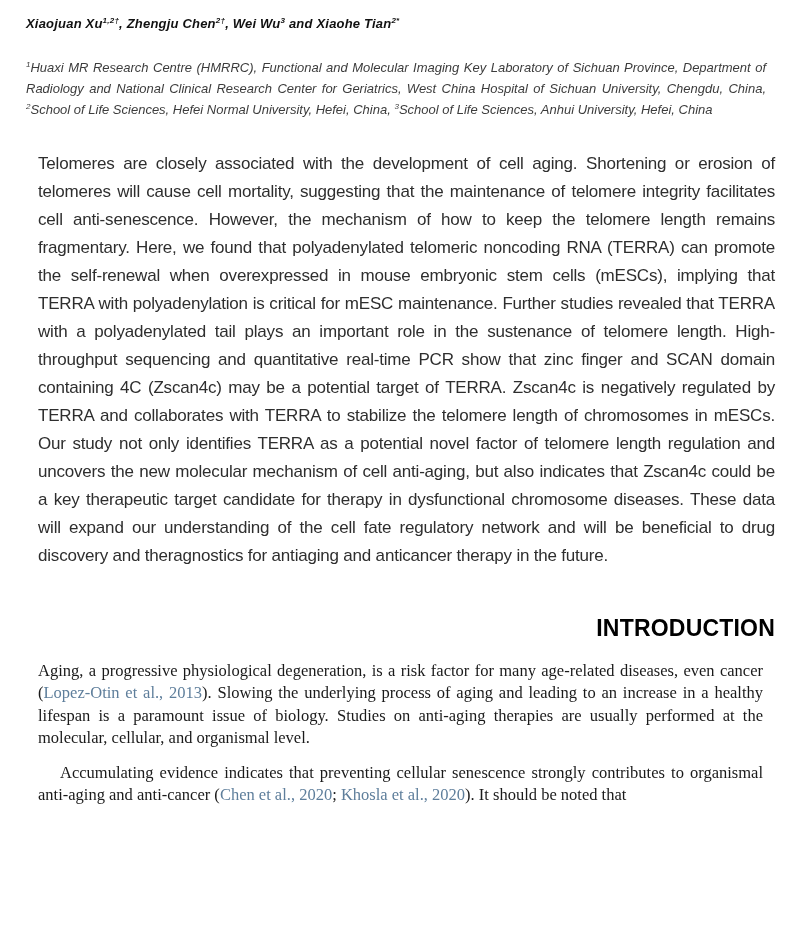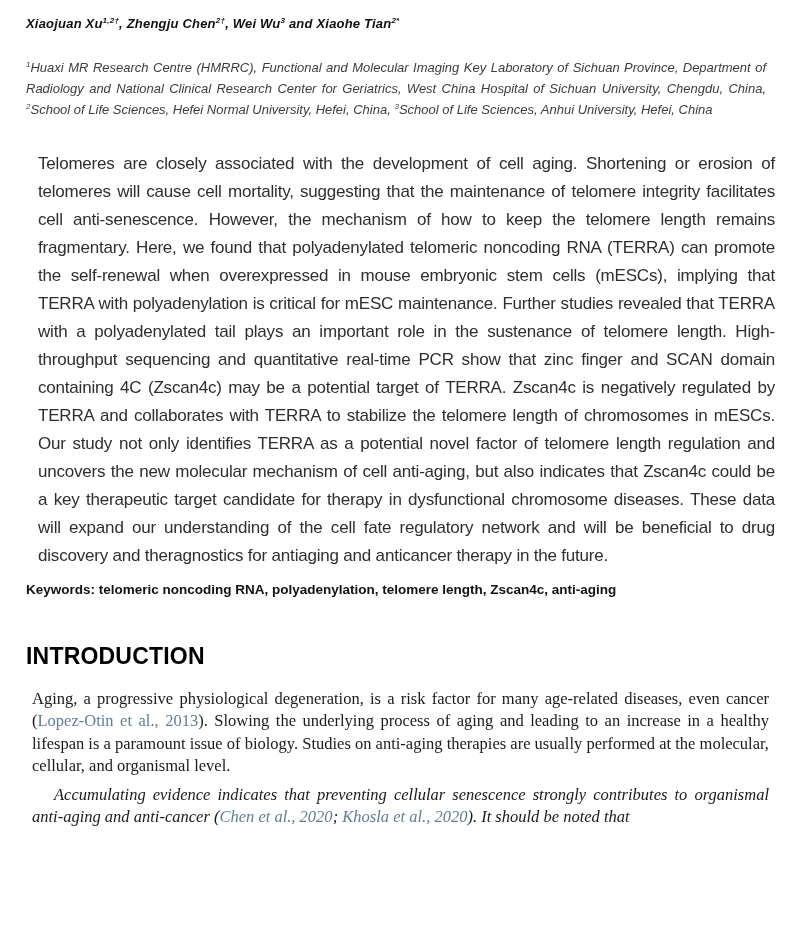--- a/index.html
+++ b/index.html
@@ -68,53 +68,52 @@
   }
   
   .section-heading {
     margin: 45px 0 0 0;
     font-family: "Liberation Sans", sans-serif;
     font-weight: bold;
     font-size: 23px;
     line-height: 26px;
     color: #000000;
     letter-spacing: 0.2px;
+    text-align: right;
   }
   
   .body-text {
     margin-top: 19px;
   }
   .para {
-    margin: 6px;
+    margin: 12px;
     font-family: "Liberation Serif", serif;
     font-size: 16.5px;
     line-height: 22.4px;
     text-align: justify;
     color: #1a1a1a;
   }
   .para.indent {
     text-indent: 22px;
-    font-style: italic;
   }
   .cite {
     color: #5e7e9b;
   }
 </style>
 </head>
 <body>
 
 <div class="page">
 
   <h1 class="authors"><span>Xiaojuan Xu</span><sup>1,2†</sup><span>, Zhengju Chen</span><sup>2†</sup><span>, Wei Wu</span><sup>3</sup><span> and Xiaohe Tian</span><sup>2*</sup></h1>
 
   <p class="affiliations"><sup>1</sup><span>Huaxi MR Research Centre (HMRRC), Functional and Molecular Imaging Key Laboratory of Sichuan Province, Department of Radiology and National Clinical Research Center for Geriatrics, West China Hospital of Sichuan University, Chengdu, China, </span><sup>2</sup><span>School of Life Sciences, Hefei Normal University, Hefei, China, </span><sup>3</sup><span>School of Life Sciences, Anhui University, Hefei, China</span></p>
 
   <p class="abstract">Telomeres are closely associated with the development of cell aging. Shortening or erosion of telomeres will cause cell mortality, suggesting that the maintenance of telomere integrity facilitates cell anti-senescence. However, the mechanism of how to keep the telomere length remains fragmentary. Here, we found that polyadenylated telomeric noncoding RNA (TERRA) can promote the self-renewal when overexpressed in mouse embryonic stem cells (mESCs), implying that TERRA with polyadenylation is critical for mESC maintenance. Further studies revealed that TERRA with a polyadenylated tail plays an important role in the sustenance of telomere length. High-throughput sequencing and quantitative real-time PCR show that zinc finger and SCAN domain containing 4C (Zscan4c) may be a potential target of TERRA. Zscan4c is negatively regulated by TERRA and collaborates with TERRA to stabilize the telomere length of chromosomes in mESCs. Our study not only identifies TERRA as a potential novel factor of telomere length regulation and uncovers the new molecular mechanism of cell anti-aging, but also indicates that Zscan4c could be a key therapeutic target candidate for therapy in dysfunctional chromosome diseases. These data will expand our understanding of the cell fate regulatory network and will be beneficial to drug discovery and theragnostics for antiaging and anticancer therapy in the future.</p>
 
-  <p class="keywords"><strong>Keywords: </strong><strong>telomeric noncoding RNA, polyadenylation, telomere length, Zscan4c, anti-aging</strong></p>
 
   <h2 class="section-heading">INTRODUCTION</h2>
 
   <div class="body-text">
     <p class="para"><span>Aging, a progressive physiological degeneration, is a risk factor for many age-related diseases, even cancer (</span><span class="cite">Lopez-Otin et al., 2013</span><span>). Slowing the underlying process of aging and leading to an increase in a healthy lifespan is a paramount issue of biology. Studies on anti-aging therapies are usually performed at the molecular, cellular, and organismal level.</span></p>
     <p class="para indent"><span>Accumulating evidence indicates that preventing cellular senescence strongly contributes to organismal anti-aging and anti-cancer (</span><span class="cite">Chen et al., 2020</span><span>; </span><span class="cite">Khosla et al., 2020</span><span>). It should be noted that</span></p>
   </div>
 
 </div>
 

